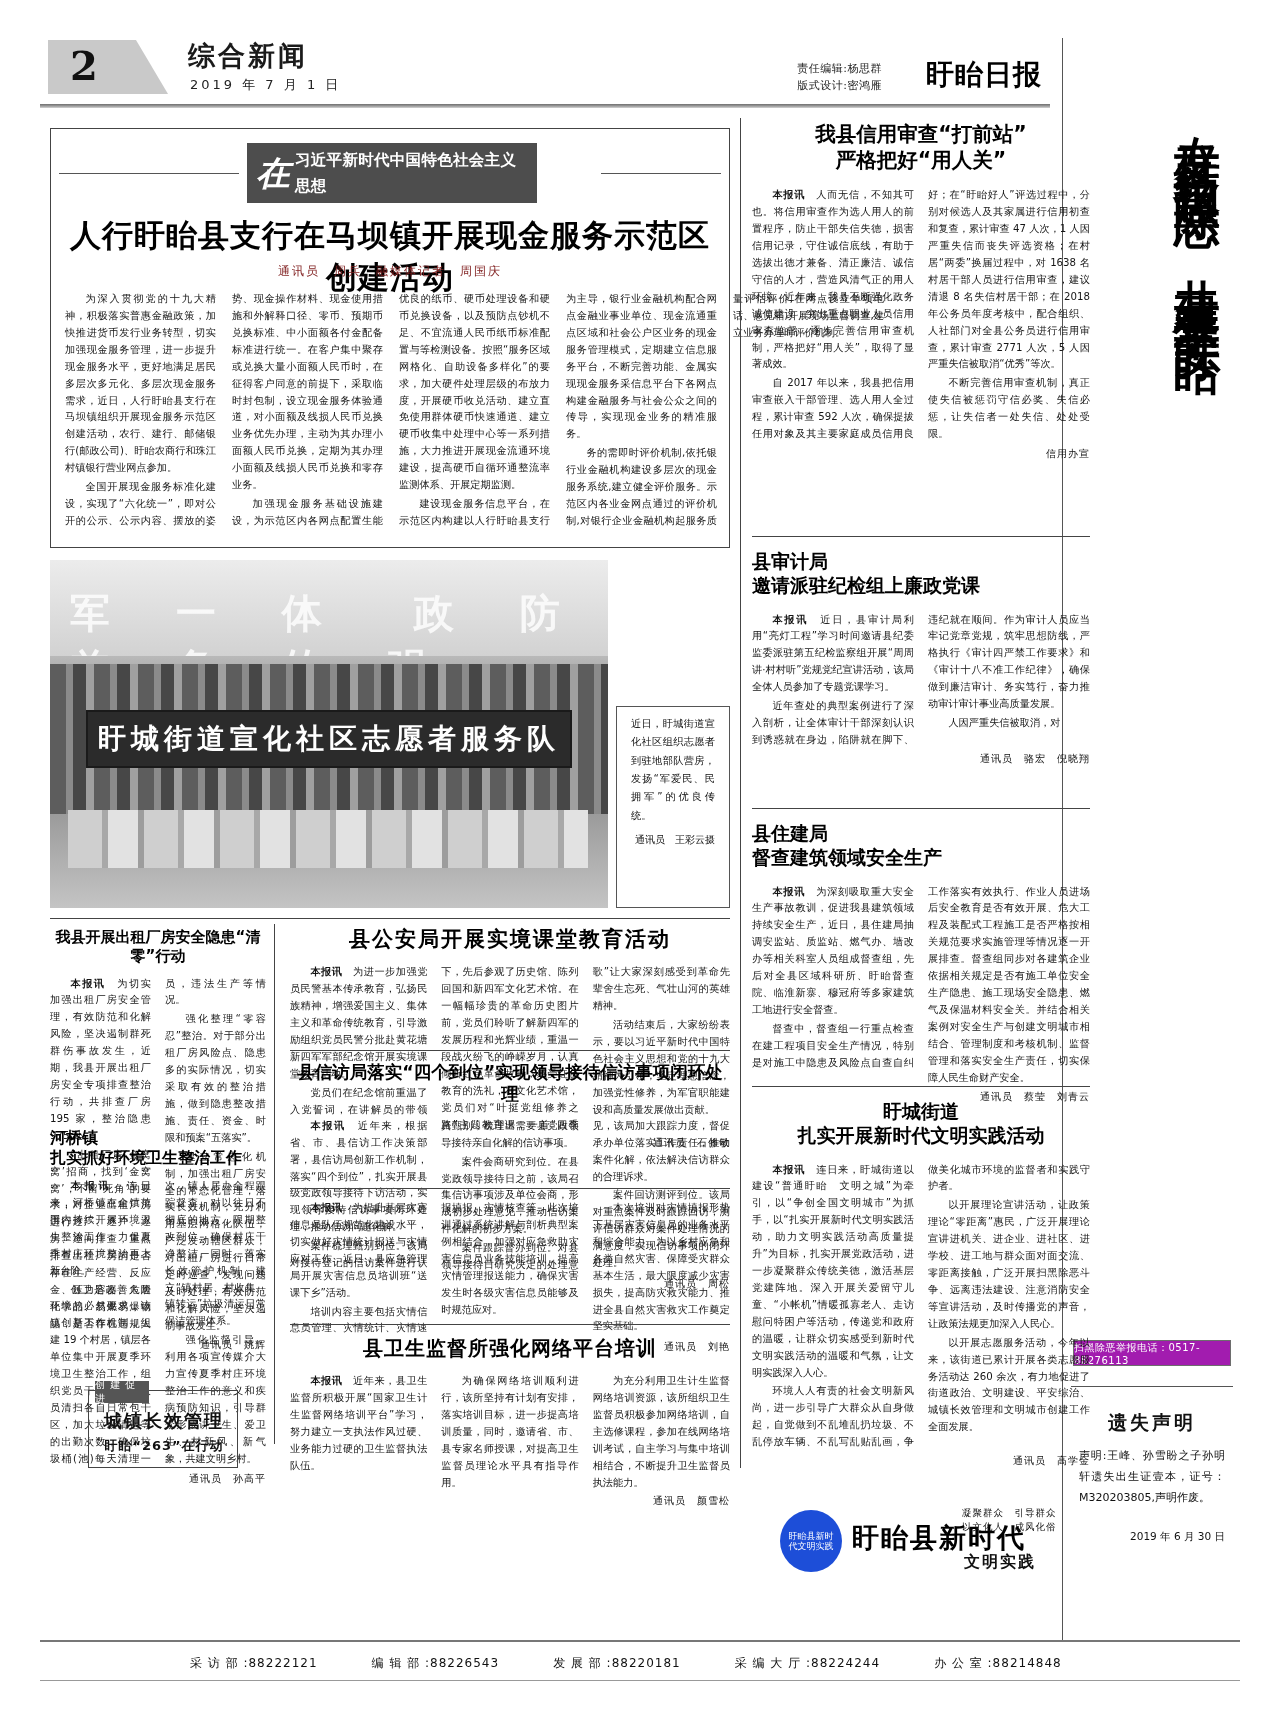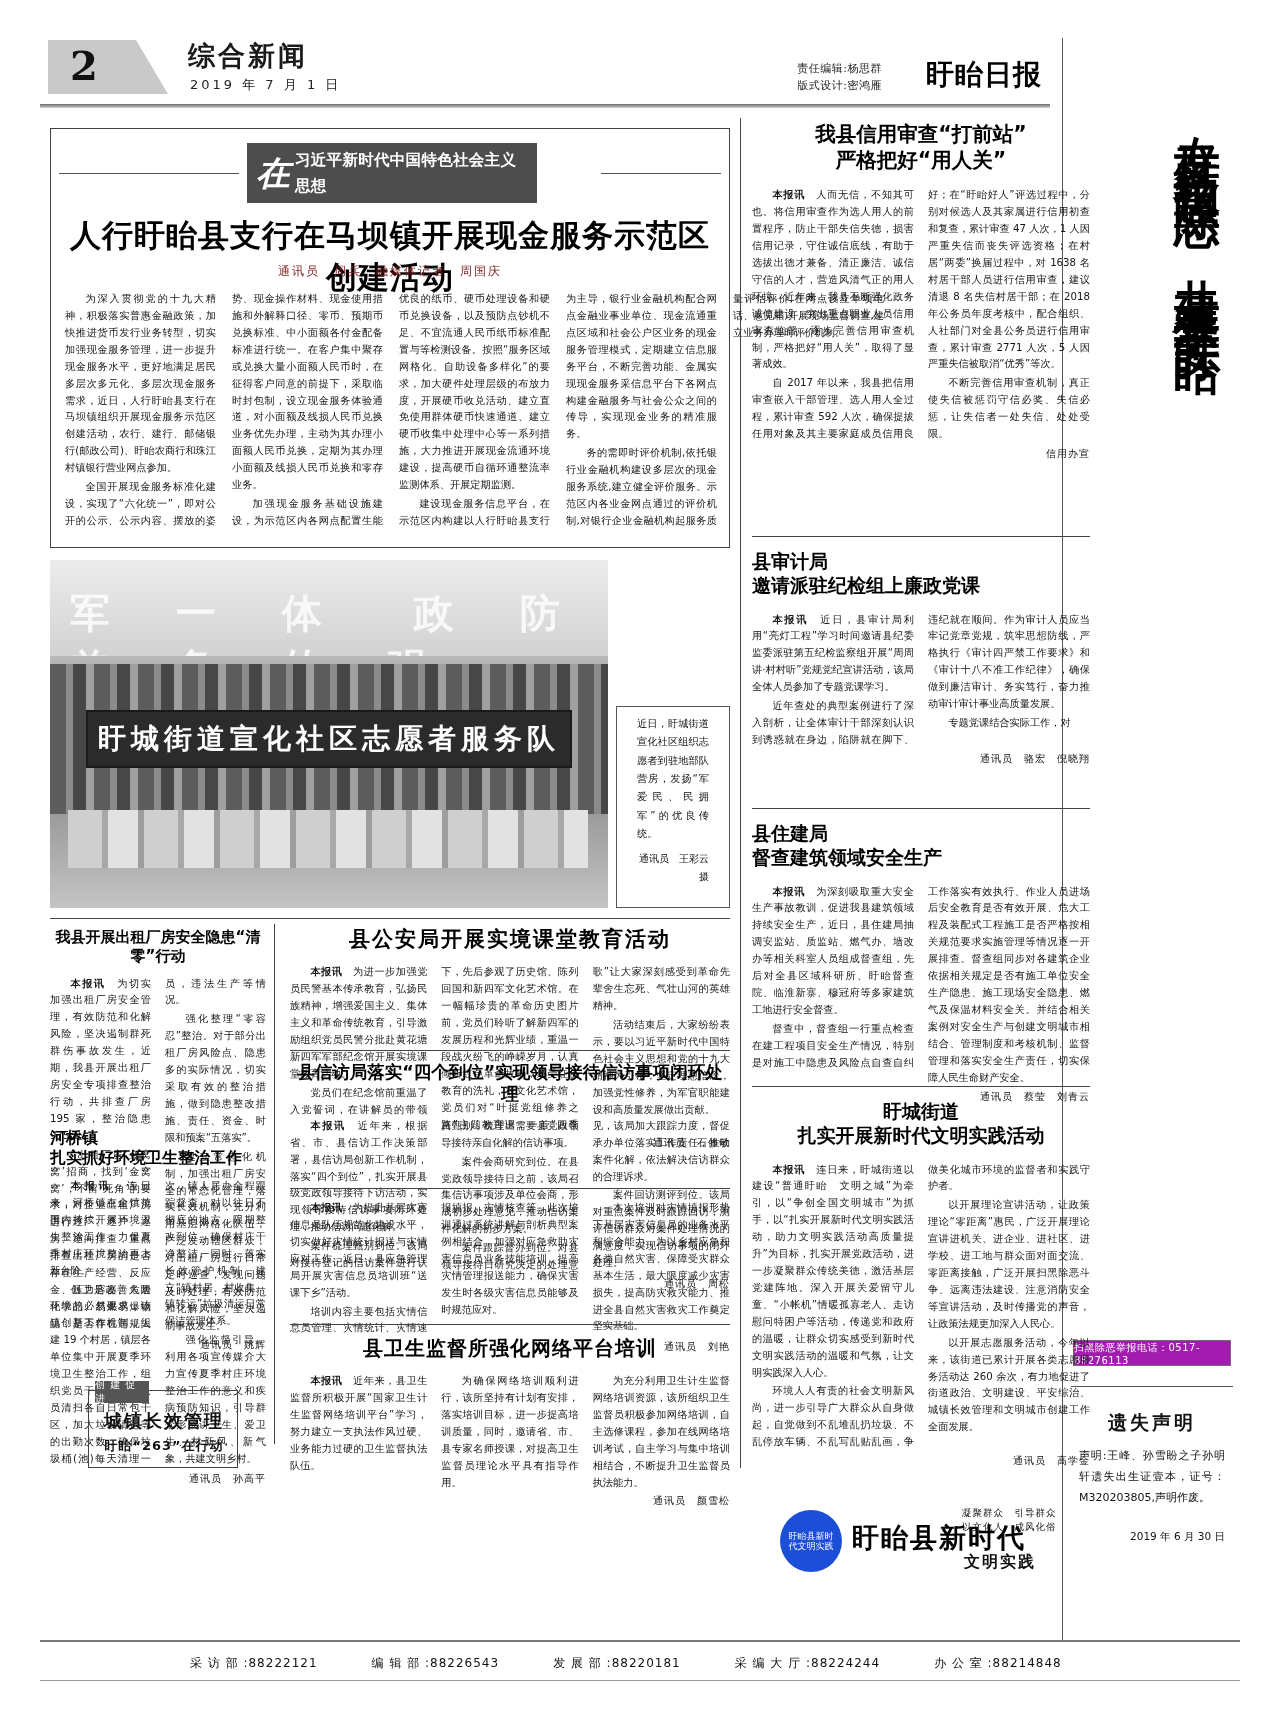--- a/index.html
+++ b/index.html
@@ -142,21 +142,21 @@
   }
   .ph-ground { position:absolute; left:0; top:254px; width:100%; height:94px;
     background:linear-gradient(180deg,#9b9b9b,#c4c4c4); }
   .ph-boxes { position:absolute; left:18px; top:250px; width:520px; height:58px;
     background:repeating-linear-gradient(90deg,#cfcfcf 0 34px,#a8a8a8 34px 40px,#e2e2e2 40px 70px,#9d9d9d 70px 76px); }
   .ph-topwords { position:absolute; left:20px; top:26px; width:520px; height:56px;
     color:#fff; font-family:"DejaVu Serif","Liberation Serif",serif;
     font-size:40px; font-weight:bold; letter-spacing:26px; opacity:.82; }
   .photo-cap-box {
     position:absolute; left:566px; top:146px; width:114px; height:202px;
-    border:1px solid #555; padding:8px 20px;
+    border:1px solid #555; padding:8px 14px;
     font-size:10.2px; line-height:1.8; text-align:justify;
   }
   .photo-cap-by { text-align:right; margin-top:6px; font-size:10px; }
 
   
   .hr-d { position:absolute; background:#444; height:1px; }
   .vr-d { position:absolute; background:#444; width:1px; }
 
   
   .art { position:absolute; }
@@ -368,21 +368,21 @@
     </div>
 
     <div class="hr-d" style="left:712px; top:418px; width:338px;"></div>
 
     <div class="art rcol" style="top:432px;">
       <div class="art-h" style="font-size:19px; text-align:left; letter-spacing:0px; margin-bottom:14px; white-space:pre-line;">县审计局
 邀请派驻纪检组上廉政党课</div>
       <div class="art-body" style="column-count:2;">
           <p><span class="lead-in">本报讯</span>　近日，县审计局利用“亮灯工程”学习时间邀请县纪委监委派驻第五纪检监察组开展“周周讲·村村听”党规党纪宣讲活动，该局全体人员参加了专题党课学习。</p>
           <p>近年查处的典型案例进行了深入剖析，让全体审计干部深刻认识到诱惑就在身边，陷阱就在脚下、违纪就在顺间。作为审计人员应当牢记党章党规，筑牢思想防线，严格执行《审计四严禁工作要求》和《审计十八不准工作纪律》，确保做到廉洁审计、务实笃行，奋力推动审计审计事业高质量发展。</p>
-          <p>专题党课结合实际工作，对</p>
+          <p>人因严重失信被取消，对</p>
         </div>
       <div class="by">通讯员　骆宏　倪晓翔</div>
     </div>
 
     <div class="hr-d" style="left:712px; top:690px; width:338px;"></div>
 
     <div class="art rcol" style="top:704px;">
       <div class="art-h" style="font-size:19px; text-align:left; letter-spacing:0px; margin-bottom:14px; white-space:pre-line;">县住建局
 督查建筑领域安全生产</div>
       <div class="art-body" style="column-count:2;">

